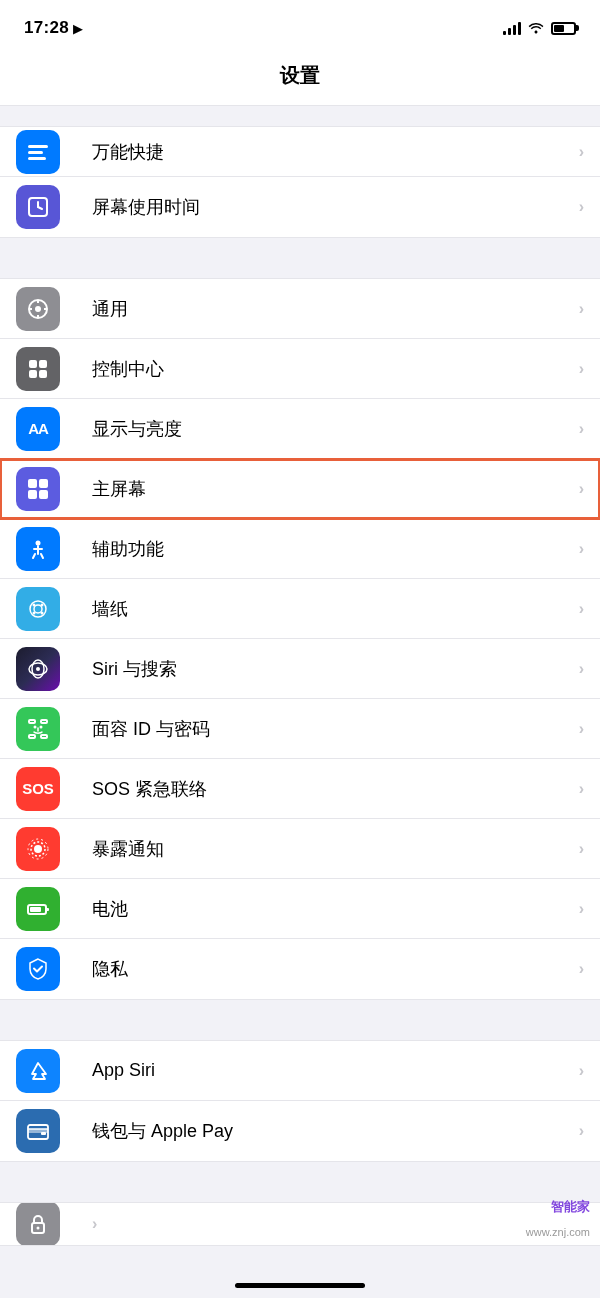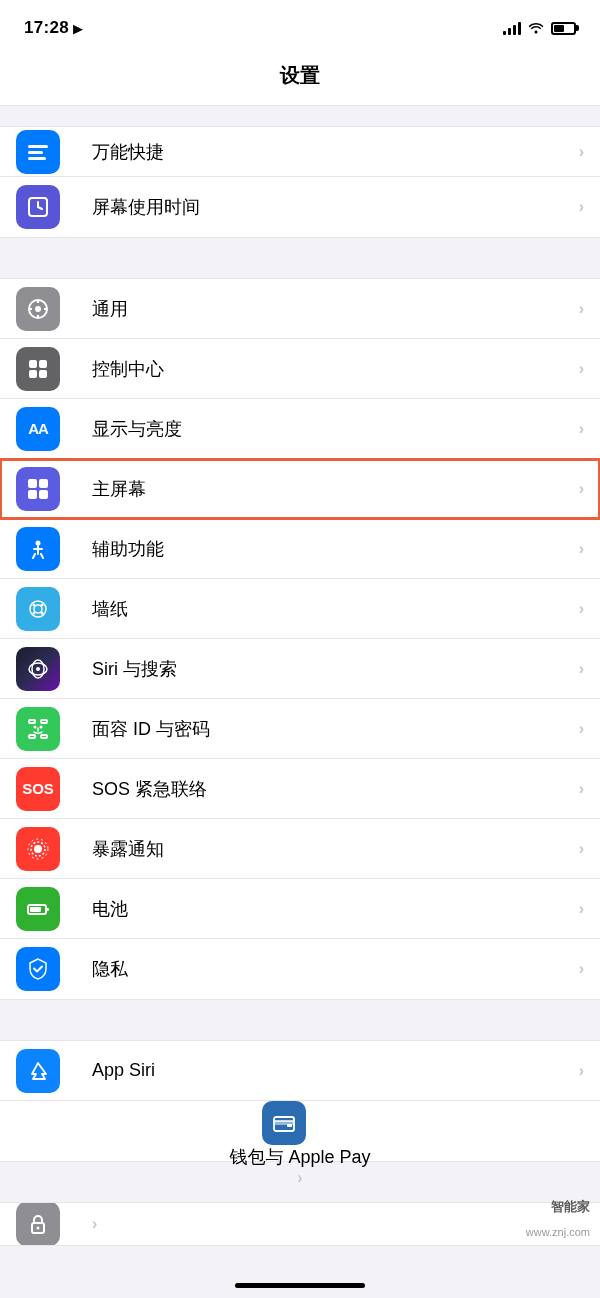--- a/index.html
+++ b/index.html
@@ -167,21 +167,21 @@
     .watermark {
       position: absolute;
       bottom: 60px;
       right: 10px;
       text-align: right;
       opacity: 0.85;
     }
     .watermark-line1 {
       font-size: 13px;
       font-weight: 700;
-      color: #404040;
+      color: #6d28d9;
     }
     .watermark-line2 {
       font-size: 11px;
       color: #888;
       margin-top: 10px;
     }
 
     
     .home-indicator {
       position: absolute;
@@ -408,21 +408,21 @@
   <div class="settings-row">
     <div class="row-icon icon-appstore">
       <svg width="26" height="26" viewBox="0 0 26 26" fill="none">
         <path d="M13 5L7 16h4l-3 5h12l-3-5h4L13 5z" fill="none" stroke="white" stroke-width="1.8" stroke-linejoin="round"></path>
       </svg>
     </div>
     <span class="row-label">App Siri</span>
     <span class="chevron">›</span>
   </div>
 
-  <div class="settings-row" style="border-bottom:none;flex-direction:column;">
+  <div class="settings-row" style="border-bottom:none;">
     <div class="row-icon" style="background:#2b6cb0;">
       <svg width="26" height="26" viewBox="0 0 26 26" fill="none">
         <rect x="3" y="7" width="20" height="14" rx="2" stroke="white" stroke-width="1.8"></rect>
         <rect x="3" y="11" width="20" height="4" fill="white" opacity="0.5"></rect>
         <line x1="3" y1="11" x2="23" y2="11" stroke="white" stroke-width="1.5"></line>
         <rect x="16" y="14" width="5" height="3" rx="1" fill="white"></rect>
       </svg>
     </div>
     <span class="row-label">钱包与 Apple Pay</span>
     <span class="chevron">›</span>

